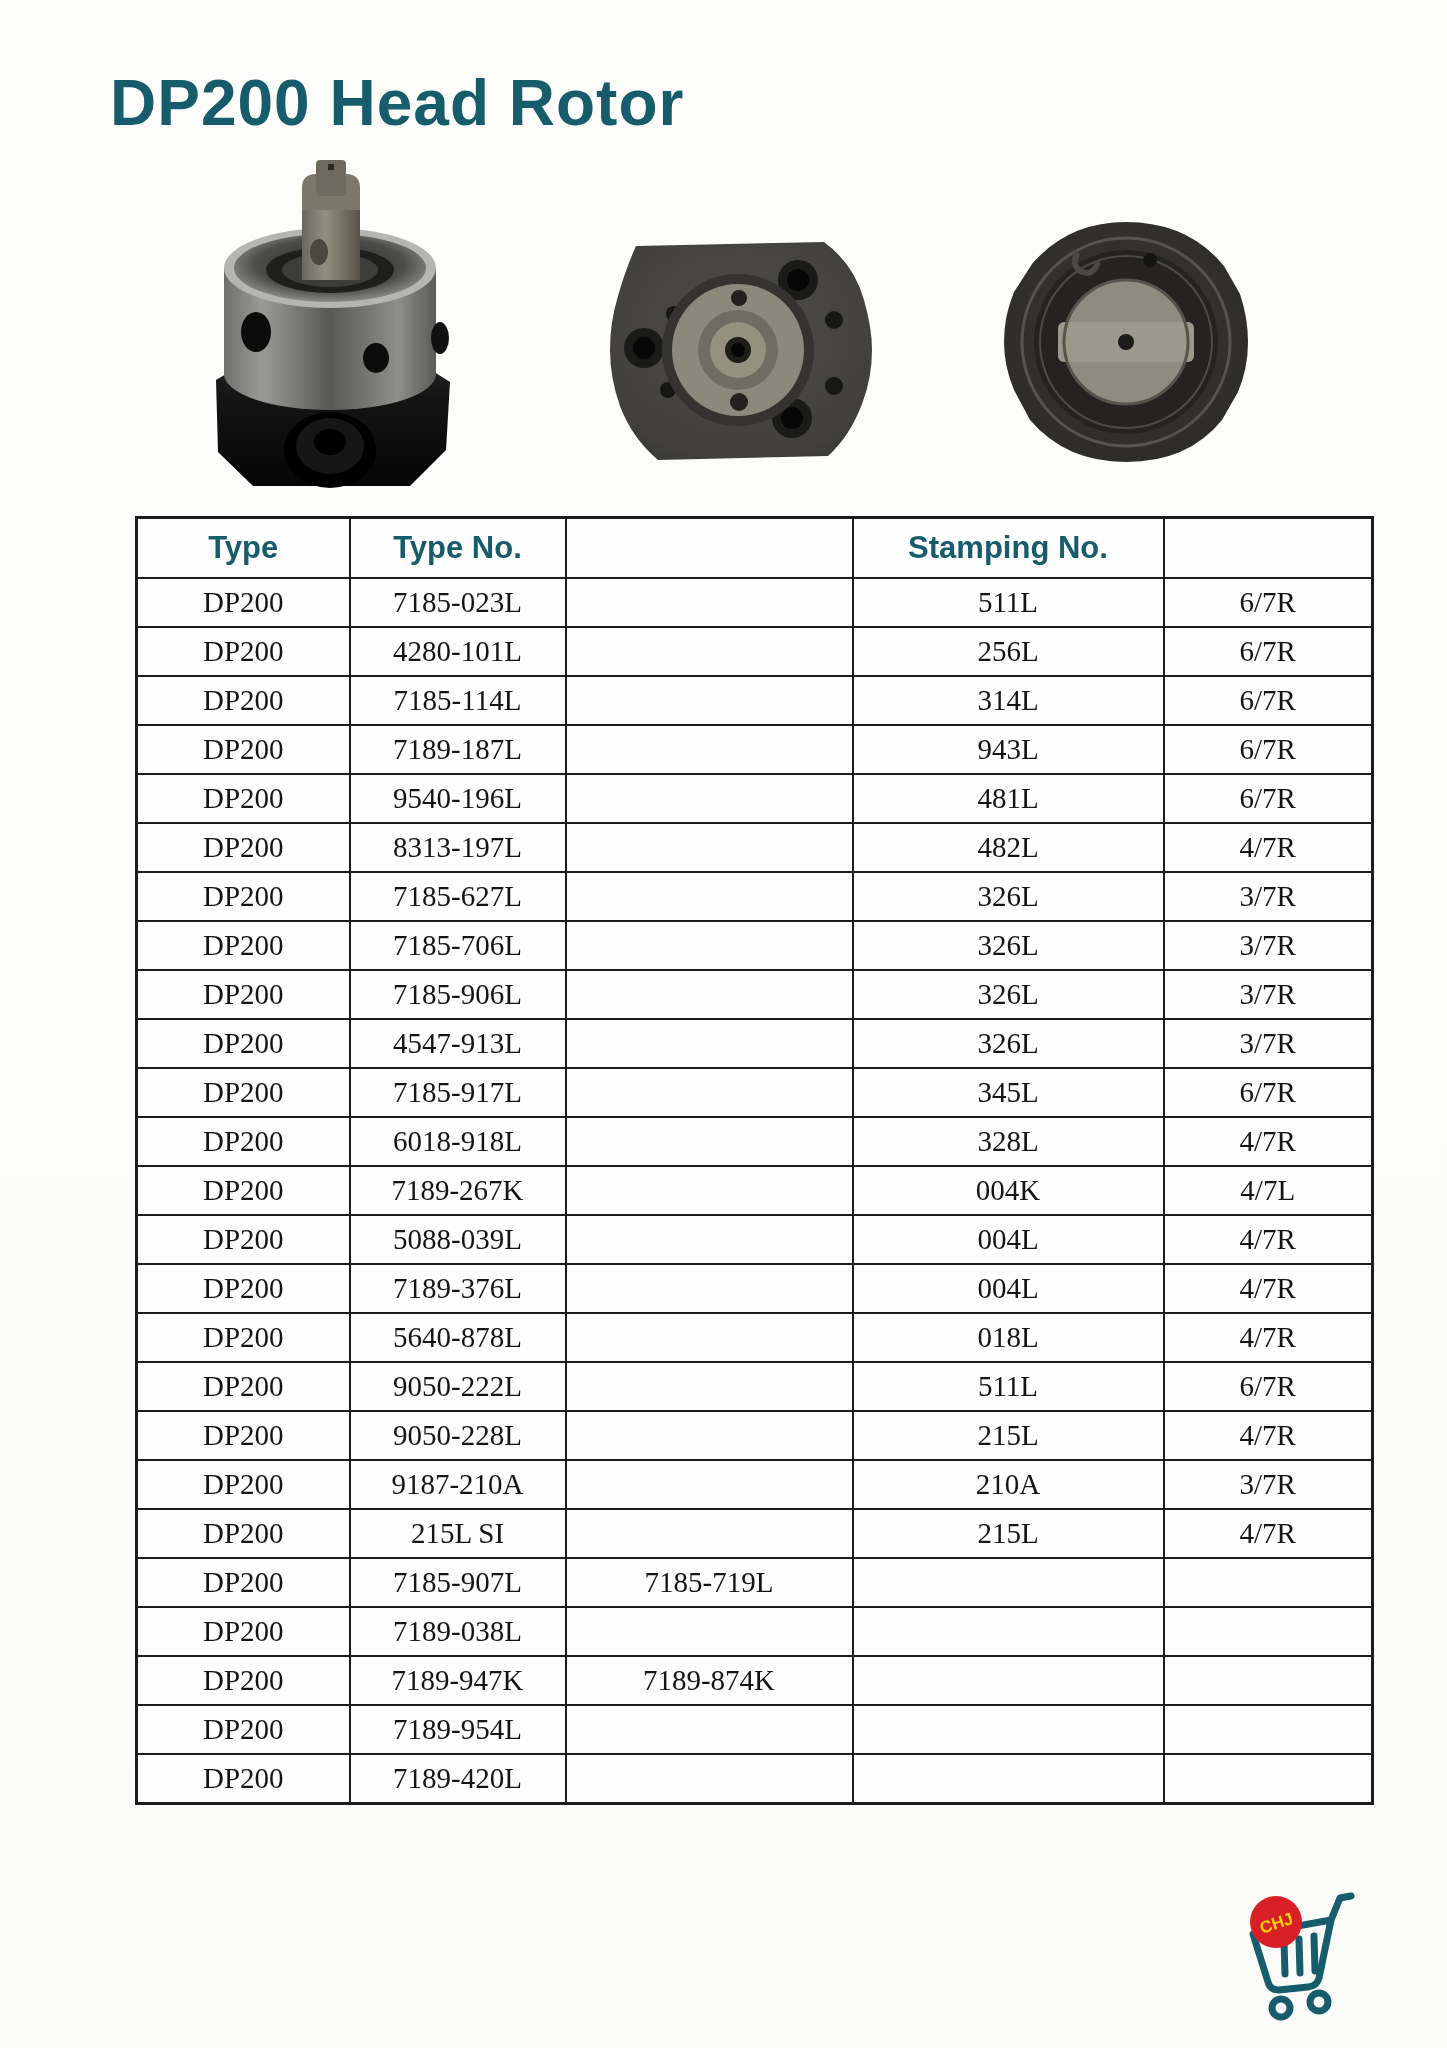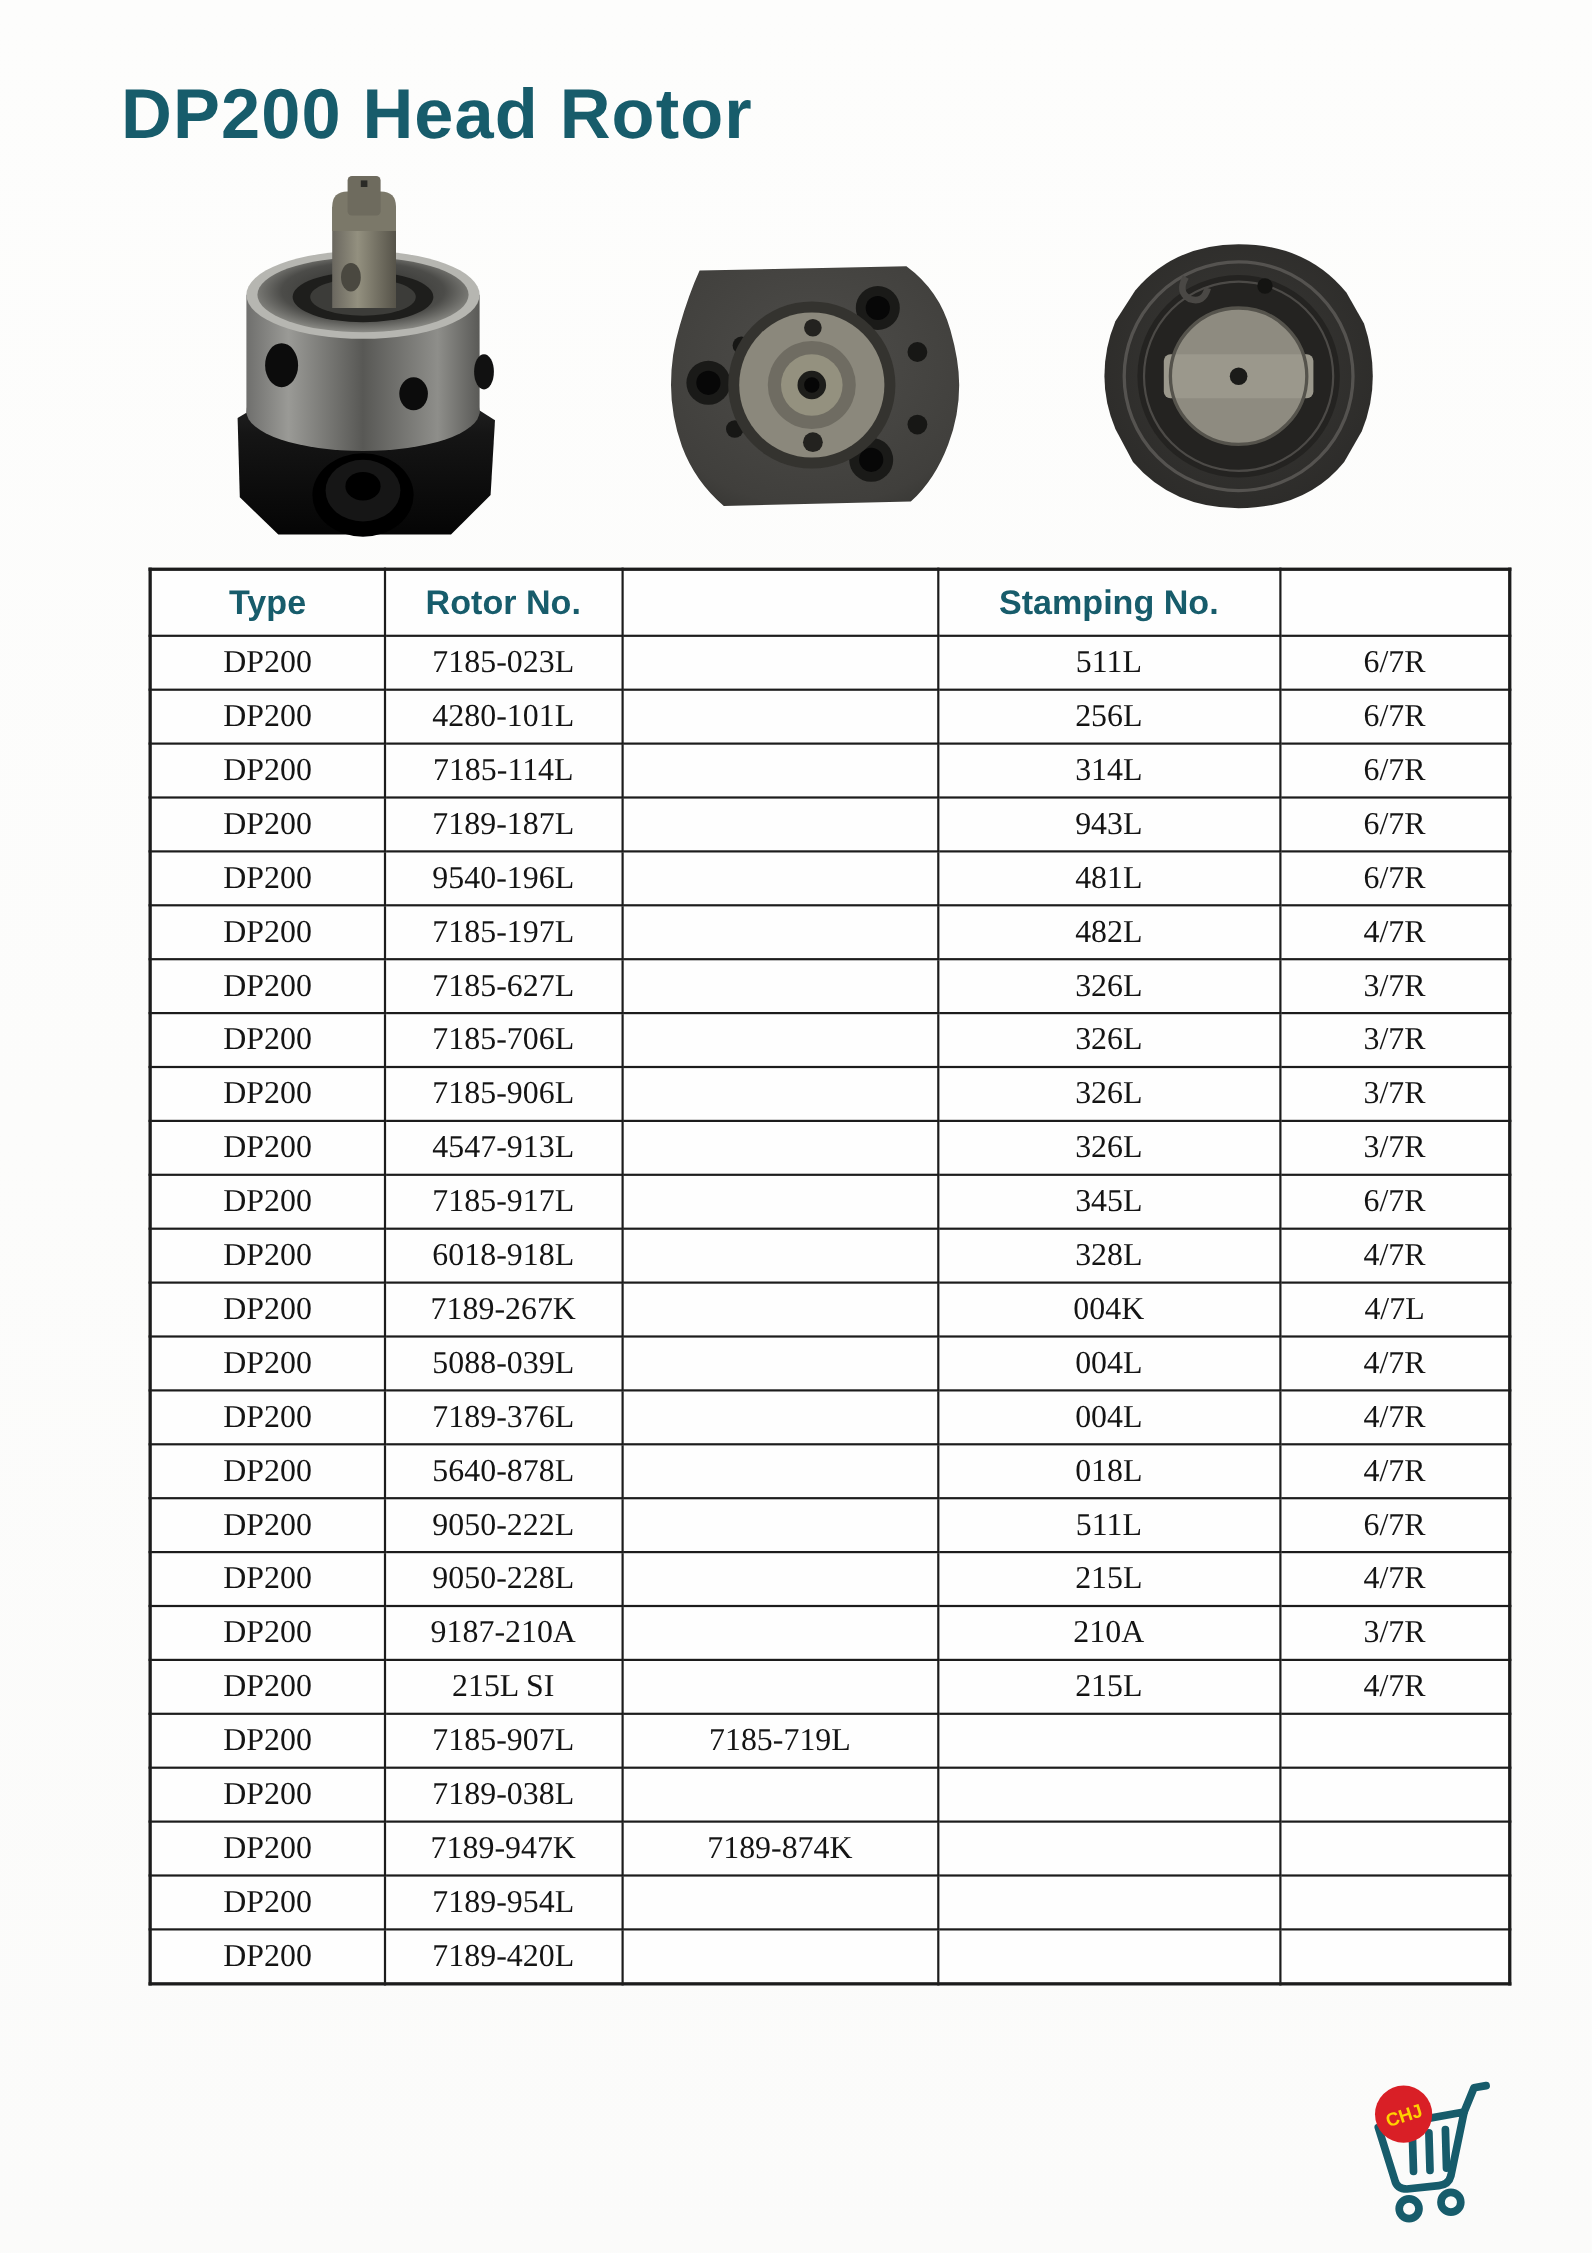--- a/index.html
+++ b/index.html
@@ -172,21 +172,21 @@
     <colgroup>
       <col style="width:213px">
         <col style="width:216px">
         <col style="width:287px">
       <col style="width:311px">
         <col style="width:209px">
     </colgroup>
     <thead>
       <tr>
           <th>Type</th>
-          <th>Rotor No.</th>
+          <th>Type No.</th>
           <th></th>
           <th>Stamping No.</th>
           <th></th>
         </tr>
     </thead>
     <tbody>
         <tr>
           <td>DP200</td>
           <td>7185-023L</td>
           <td></td>
@@ -216,21 +216,21 @@
         </tr>
         <tr>
           <td>DP200</td>
           <td>9540-196L</td>
           <td></td>
           <td>481L</td>
           <td>6/7R</td>
         </tr>
         <tr>
           <td>DP200</td>
-          <td>7185-197L</td>
+          <td>8313-197L</td>
           <td></td>
           <td>482L</td>
           <td>4/7R</td>
         </tr>
         <tr>
           <td>DP200</td>
           <td>7185-627L</td>
           <td></td>
           <td>326L</td>
           <td>3/7R</td>

